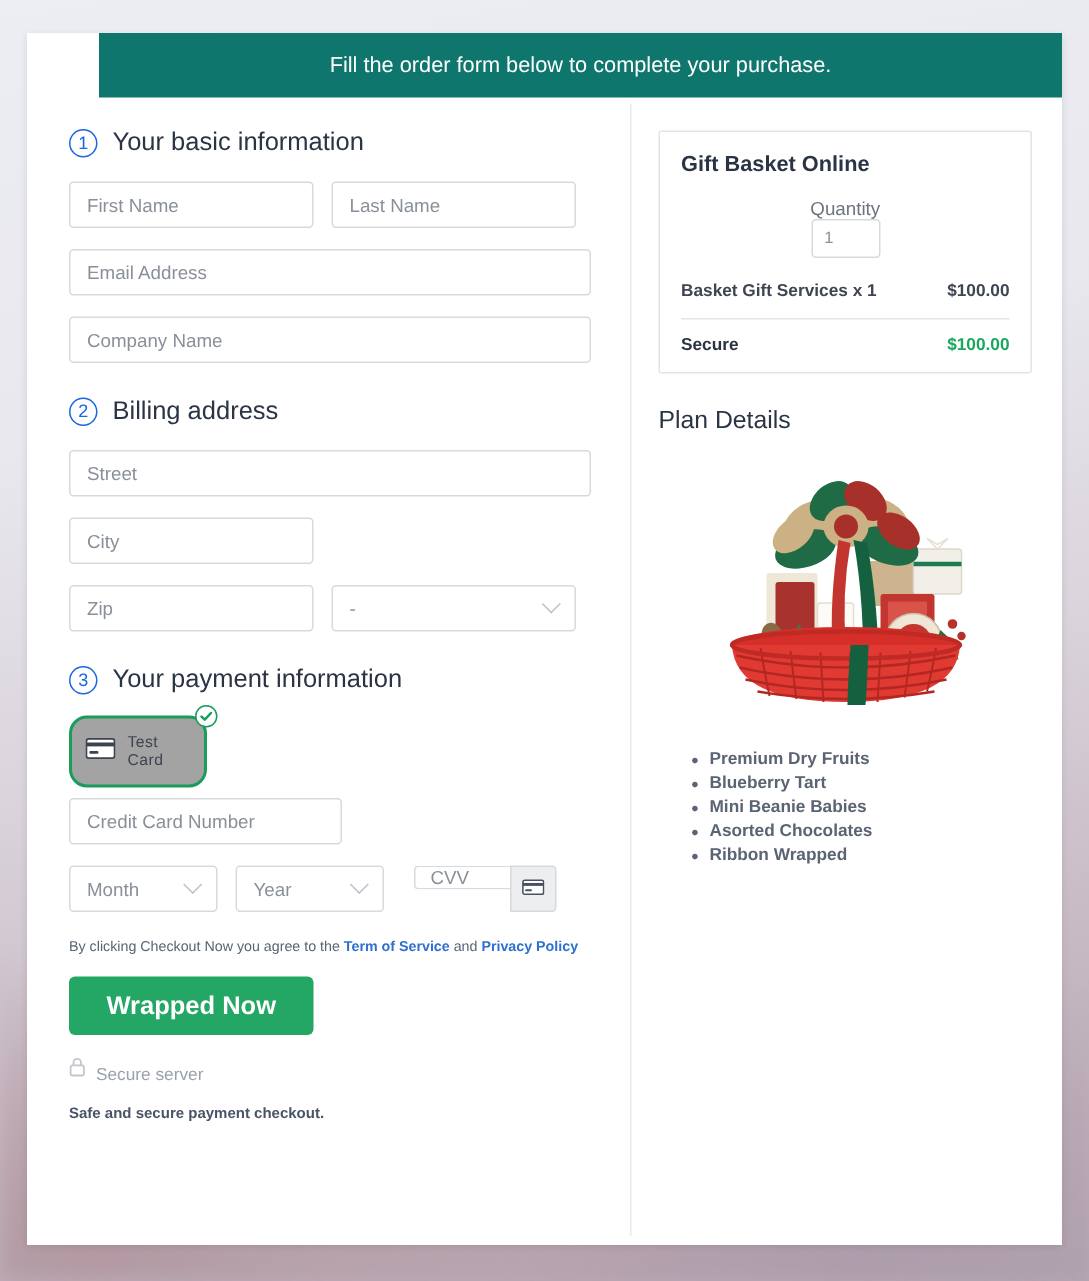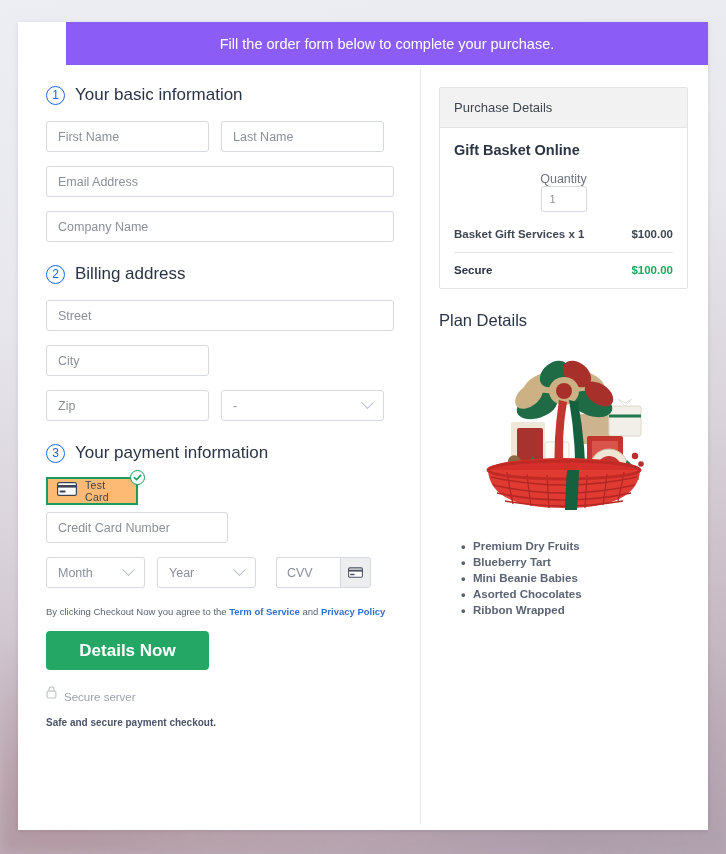--- a/index.html
+++ b/index.html
@@ -24,21 +24,21 @@
     position: absolute;
     left: 18px; top: 22px;
     width: 690px; height: 808px;
     background: #ffffff;
     box-shadow: 0 1px 5px rgba(0,0,0,0.10);
     overflow: hidden;
   }
 
   .banner {
     height: 43px;
-    background: #8b5cf6;
+    background: #0f766e;
     color: #ffffff;
     display: flex; align-items: center; justify-content: center;
     font-size: 14.5px;
     margin-left: 48px;
   }
 
   .body-wrap { display: flex; height: 765px; }
   .col-left { width: 402px; padding: 20px 24px 0 28px; }
   .col-divider { width: 1px; background: #e9e9ec; margin-top: 4px; height: 755px; }
   .col-right { width: 287px; padding: 22px 20px 0 18px; }
@@ -70,44 +70,44 @@
   .select { justify-content: space-between; }
   .chev {
     width: 9px; height: 9px; border-right: 1.4px solid #b9c0c9;
     border-bottom: 1.4px solid #b9c0c9; transform: rotate(45deg) translate(-2px,-2px);
     flex: 0 0 auto;
   }
 
   
   .testcard-wrap { position: relative; width: 92px; margin-top: 14px; }
   .testcard {
-    border: 2px solid #1a9c5b; border-radius: 0;
-    height: 28px; display: flex; align-items: center; gap: 8px;
-    padding: 0 9px; background: #fdba74;
+    border: 2px solid #1a9c5b; border-radius: 12px;
+    height: 48px; display: flex; align-items: center; gap: 8px;
+    padding: 0 9px; background: #a3a3a3;
   }
   .tc-label { font-size: 10.5px; color: #3d4450; letter-spacing: .3px; }
   .badge-check {
     position: absolute; right: -7px; top: -7px;
     width: 15px; height: 15px; border-radius: 50%;
     background: #fff; border: 1.5px solid #1a9c5b;
     display: flex; align-items: center; justify-content: center;
   }
   .badge-check svg { display:block; }
 
   .testnums { font-size: 11px; color: #5a6475; margin-top: 14px; }
   .testnums a { color: #2f9fc4; text-decoration: none; }
   .sep { color: #8e98a6; }
 
   .ccnum { width: 182px; margin-top: 7px; }
 
   .pay-row { display: flex; gap: 12px; margin-top: 14px; align-items: center; }
   .sm { width: 99px; flex: 0 0 99px; }
   .cvv-group { display: flex; margin-left: 8px; }
   .cvv-input {
-    height: 31px; border: 1px solid #d6d9de; border-right: none;
+    height: 16px; border: 1px solid #d6d9de; border-right: none;
     border-radius: 3px 0 0 3px; width: 64px;
     display: flex; align-items: center; padding: 0 10px;
     font-size: 12.5px; color: #8a9099; background: #fff; text-align: center;
   }
   .cvv-btn {
     height: 31px; width: 31px; border: 1px solid #d6d9de;
     border-radius: 0 3px 3px 0; background: #eceef0;
     display: flex; align-items: center; justify-content: center;
   }
 
@@ -252,41 +252,40 @@
         </div>
       </div>
 
       <div class="terms">
         <span>By clicking Checkout Now you agree to the</span>
         <a href="#">Term of Service</a>
         <span>and</span>
         <a href="#">Privacy Policy</a>
       </div>
 
-      <button class="checkout-btn">Details Now</button>
+      <button class="checkout-btn">Wrapped Now</button>
 
       <div class="secure">
         <span>
           <svg width="11" height="13" viewBox="0 0 11 13">
             <path d="M3 5.2 V3.4 a2.5 2.5 0 0 1 5 0 V5.2" fill="none" stroke="#c2c7cd" stroke-width="1.2"></path>
             <rect x="1.1" y="5.2" width="8.8" height="6.8" rx="1.2" fill="none" stroke="#c2c7cd" stroke-width="1.2"></rect>
           </svg>
         </span>
         <span class="secure-txt">Secure server</span>
       </div>
 
       <div class="safe">Safe and secure payment checkout.</div>
     </div>
 
     <div class="col-divider"></div>
 
     <div class="col-right">
 
       <div class="panel">
-        <div class="panel-head">Purchase Details</div>
         <div class="panel-body">
           <div class="plan-name">Gift Basket Online</div>
 
           <div class="qty-row">
             <span class="qty-label">Quantity</span>
             <div class="qty-input">1</div>
           </div>
 
           <div class="line-row">
             <span>Basket Gift Services x 1</span>

